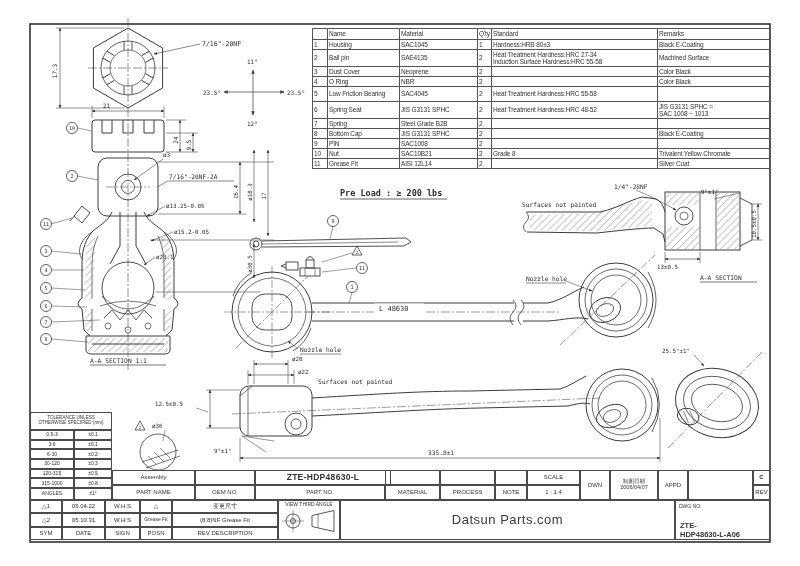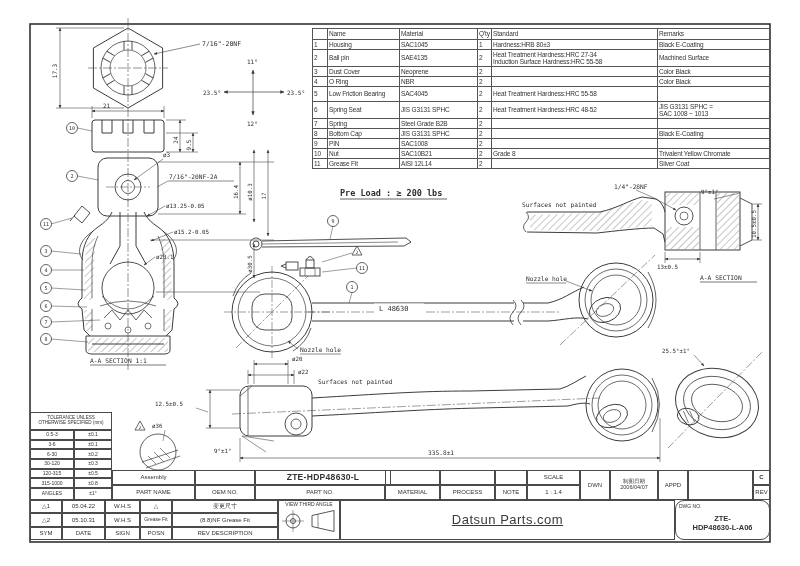--- a/index.html
+++ b/index.html
@@ -17,22 +17,22 @@
   
   .cell{position:absolute;box-sizing:border-box;border:1px solid #4a4a4a;
         display:flex;align-items:center;justify-content:center;text-align:center;
         font-size:6px;line-height:1.05;color:#333;background:transparent;overflow:hidden;}
   .lab{color:#333;}
   .big{font-size:8.5px;font-weight:bold;letter-spacing:0.3px;}
   .company{font-size:13px;letter-spacing:0.5px;color:#3a3a3a;}
   .tiny{font-size:5px;}
   #tolbox{position:absolute;left:30px;top:412px;width:82px;height:88px;}
   #tolbox .cell{font-size:5px;}
-  .dwg{align-items:center;justify-content:flex-end;flex-direction:column;
-       font-size:7.5px;font-weight:bold;padding:7px 4px;line-height:1.2;border-radius:9px;}
+  .dwg{align-items:flex-start;justify-content:flex-end;flex-direction:column;
+       font-size:7.5px;font-weight:bold;padding:0 4px;line-height:1.2;}
   .dwglab{position:absolute;left:3px;top:2px;font-size:5px;font-weight:normal;}
 </style>
 </head>
 <body>
 
 <div id="page">
 
 <svg id="art" width="800" height="566" viewBox="0 0 800 566">
   <defs>
     <marker id="ar" viewBox="0 0 10 10" refX="9" refY="5" markerWidth="6" markerHeight="6" orient="auto-start-reverse">
@@ -533,21 +533,21 @@
       <g stroke="#444" stroke-width="0.9" fill="none">
         <circle cx="13" cy="14" r="7"></circle>
             <circle cx="13" cy="14" r="2.5"></circle>
         <line x1="2" y1="14" x2="24" y2="14" stroke-width="0.5"></line>
         <line x1="13" y1="3" x2="13" y2="25" stroke-width="0.5"></line>
         <path d="M32,8.5 L54,3.5 L54,24.5 L32,19.5 Z"></path>
         <line x1="38" y1="7" x2="38" y2="21" stroke-width="0.6"></line>
       </g>
     </svg>
   </div>
-  <div class="cell company" style="left:310px;top:30px;width:335px;height:40px;text-decoration:underline;">Datsun Parts.com</div>
+  <div class="cell company" style="left:310px;top:30px;width:335px;height:40px;">Datsun Parts.com</div>
   <div class="cell dwg" style="left:645px;top:30px;width:95px;height:40px;position:absolute;">
     <span class="dwglab">DWG NO.</span>
     <span>ZTE-</span>
     <span>HDP48630-L-A06</span>
   </div>
 </div>
 
 </div>
 
 </body></html>

